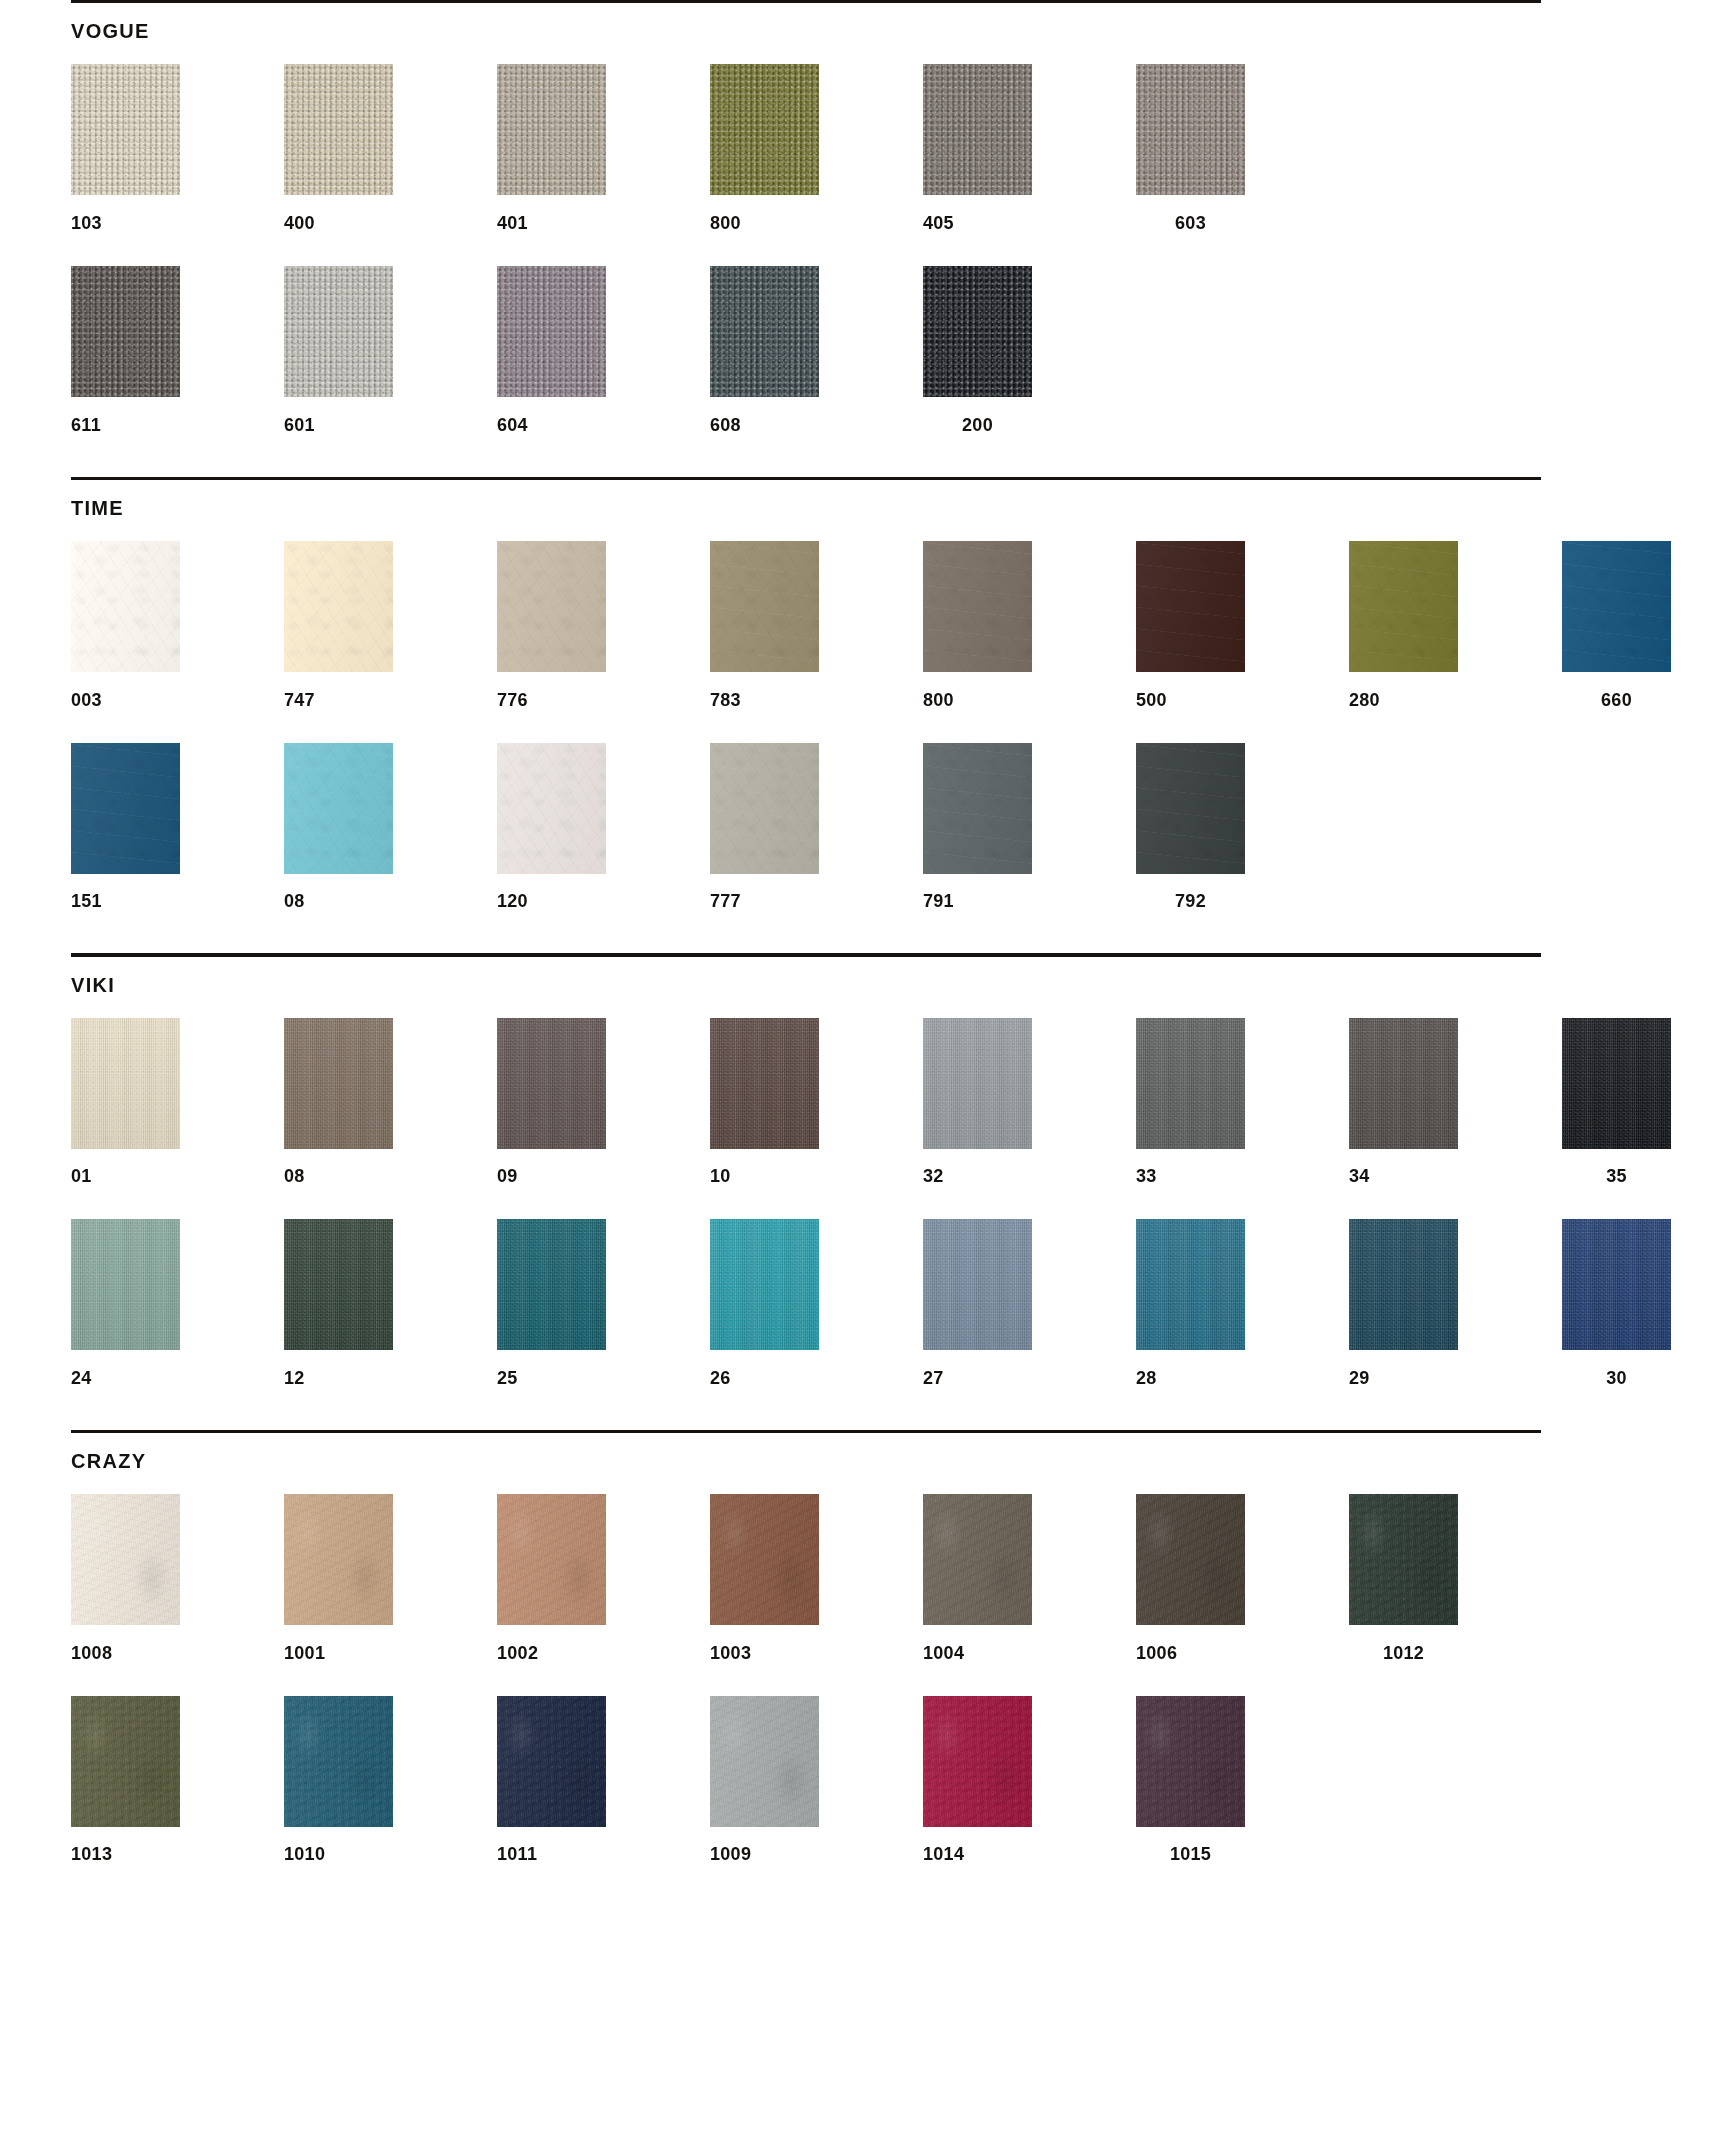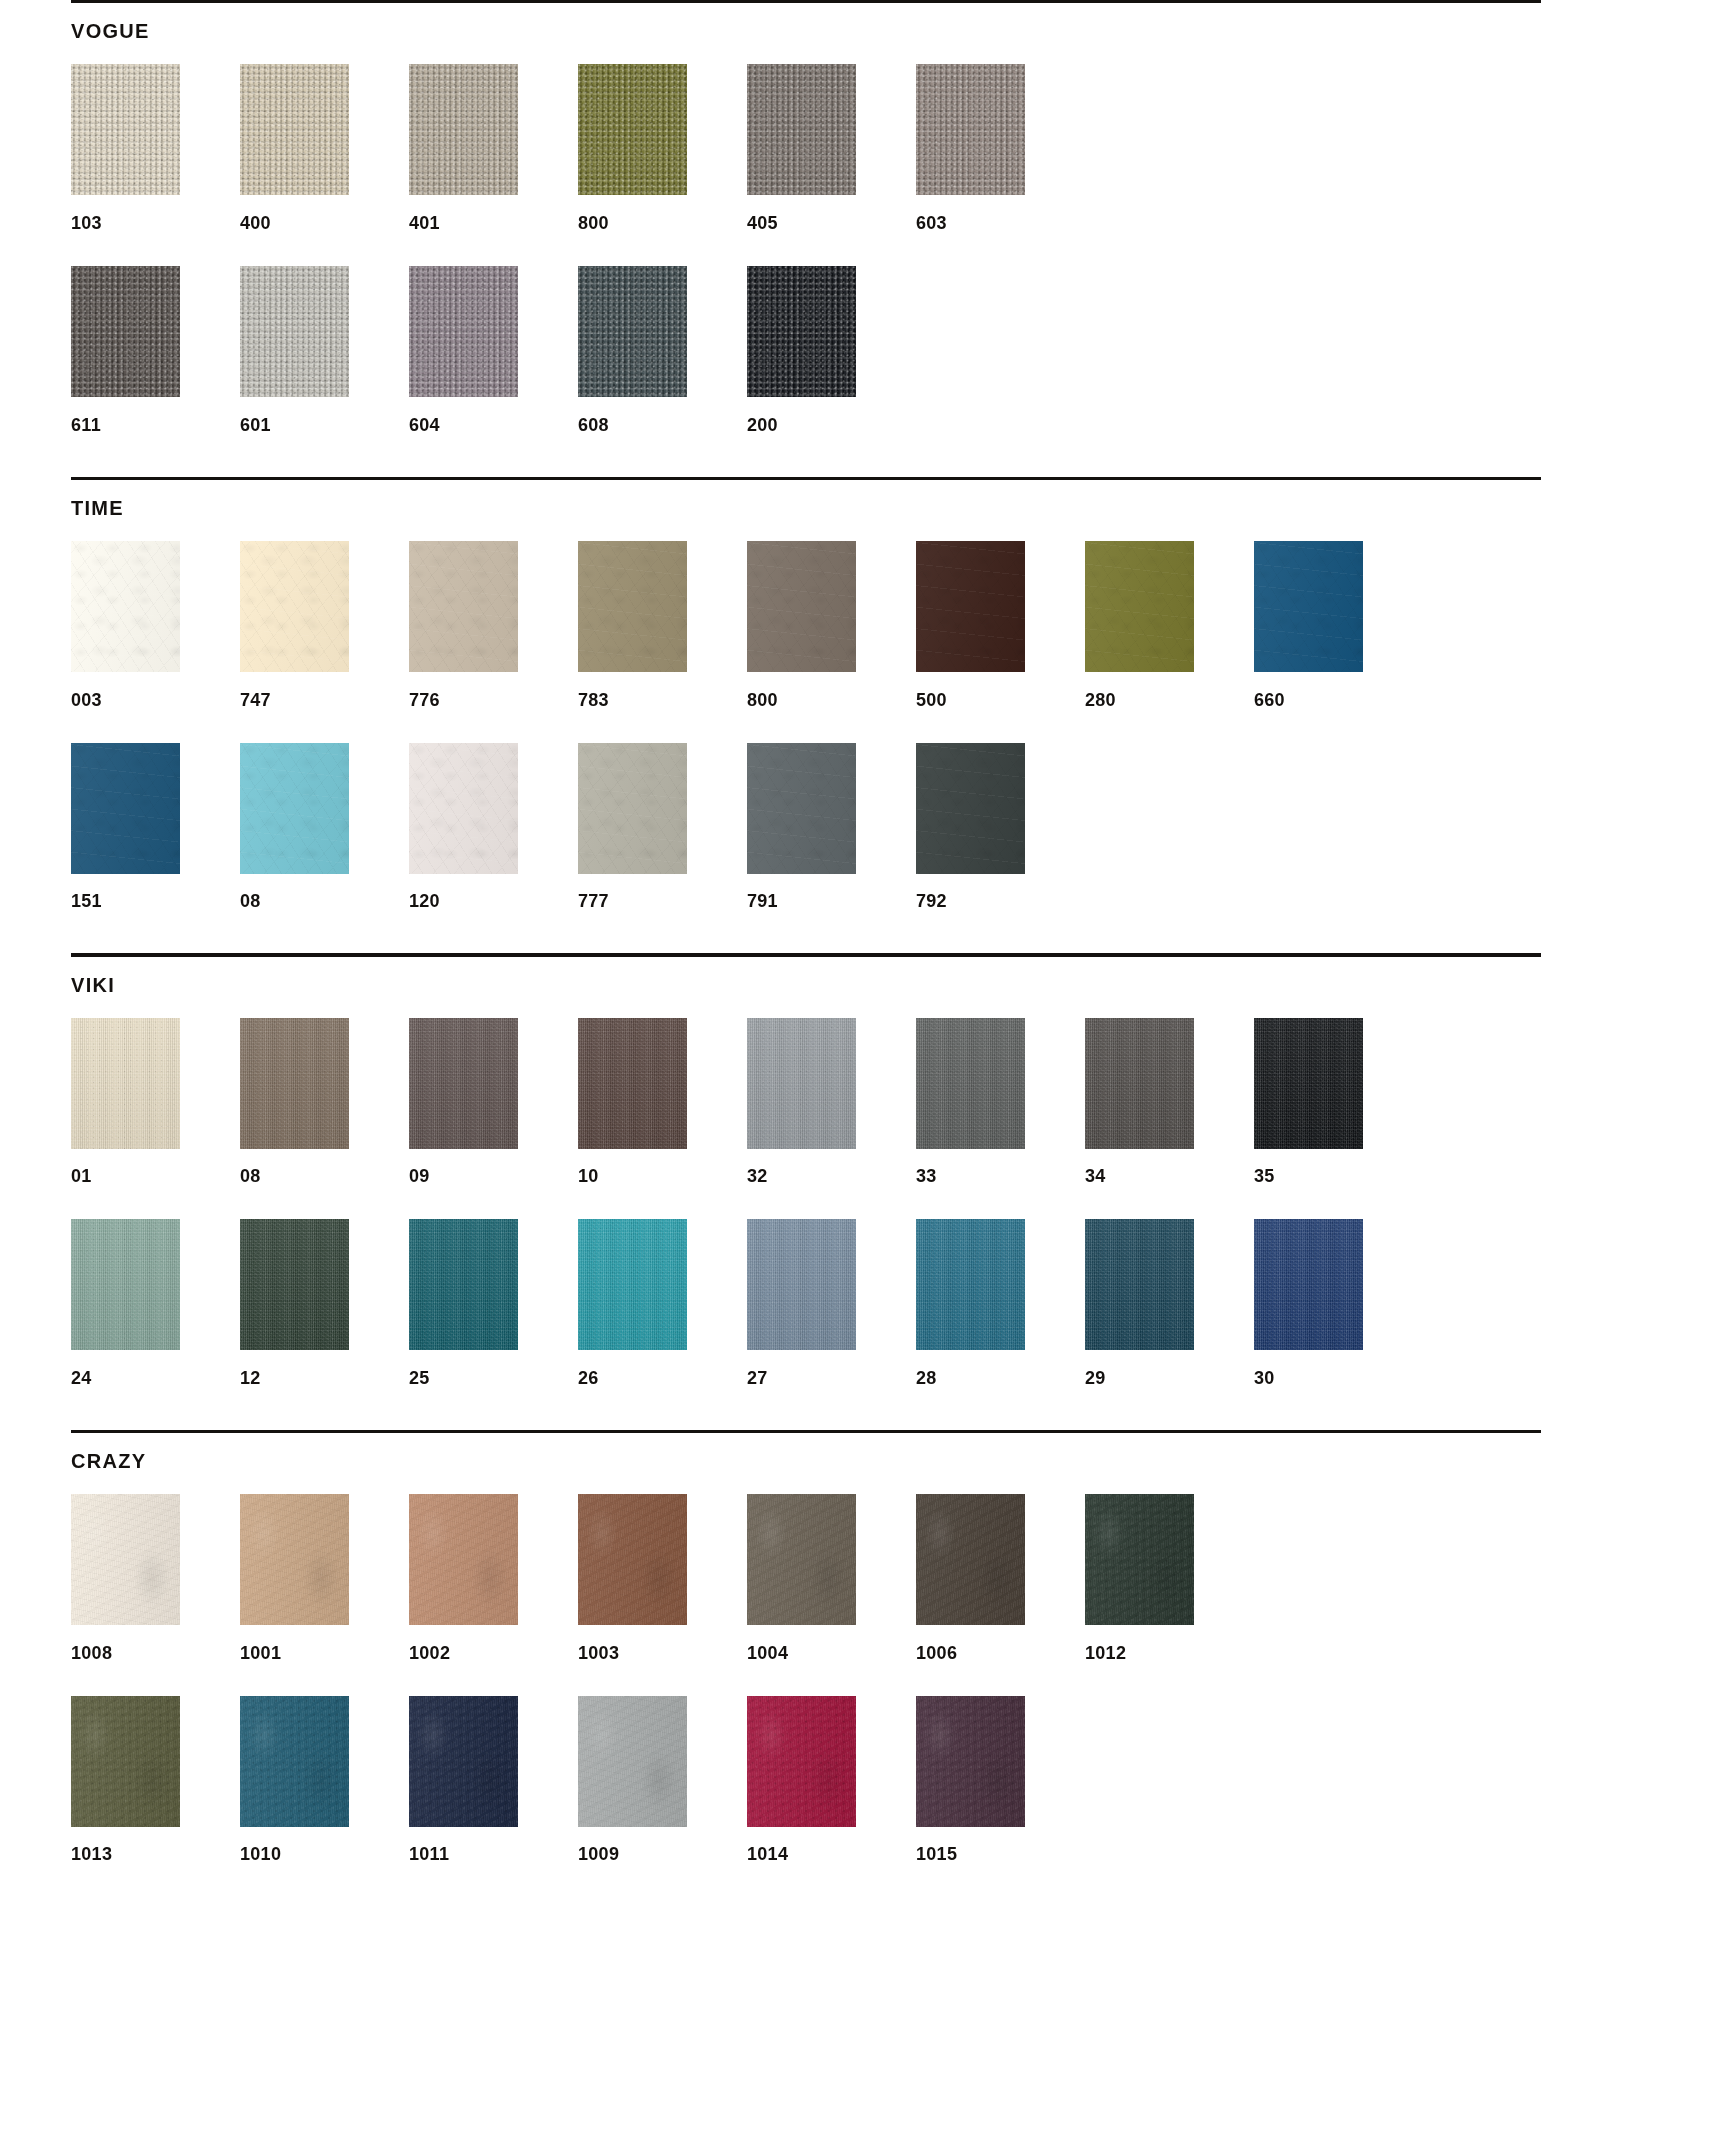--- a/index.html
+++ b/index.html
@@ -46,29 +46,30 @@
     margin-top: 18px;
     line-height: 1;
     text-transform: uppercase;
   }
 
   .rows { margin-top: 23px; }
 
   .row {
     display: flex;
     flex-wrap: nowrap;
+    gap: 44px;
   }
   .row + .row { margin-top: 34px; }
 
   .cell {
     width: 109px;
     margin-right: 60px;
     flex: 0 0 auto;
   }
-  .cell:last-child { margin-right: 0; }
+  .cell:last-child { margin-right: 0; text-align: center; }
 
   .chip {
     width: 109px;
     height: 131px;
     display: block;
     position: relative;
     overflow: hidden;
     background-color: #cccccc;
   }
   .chip::after {

